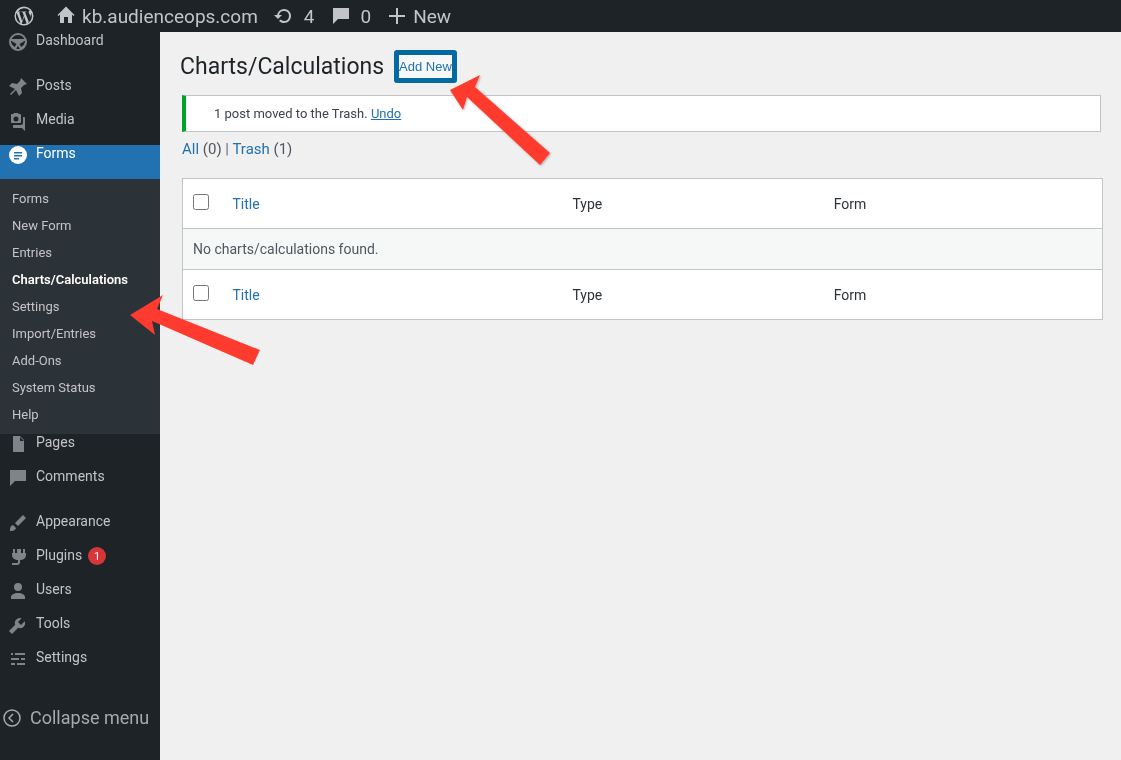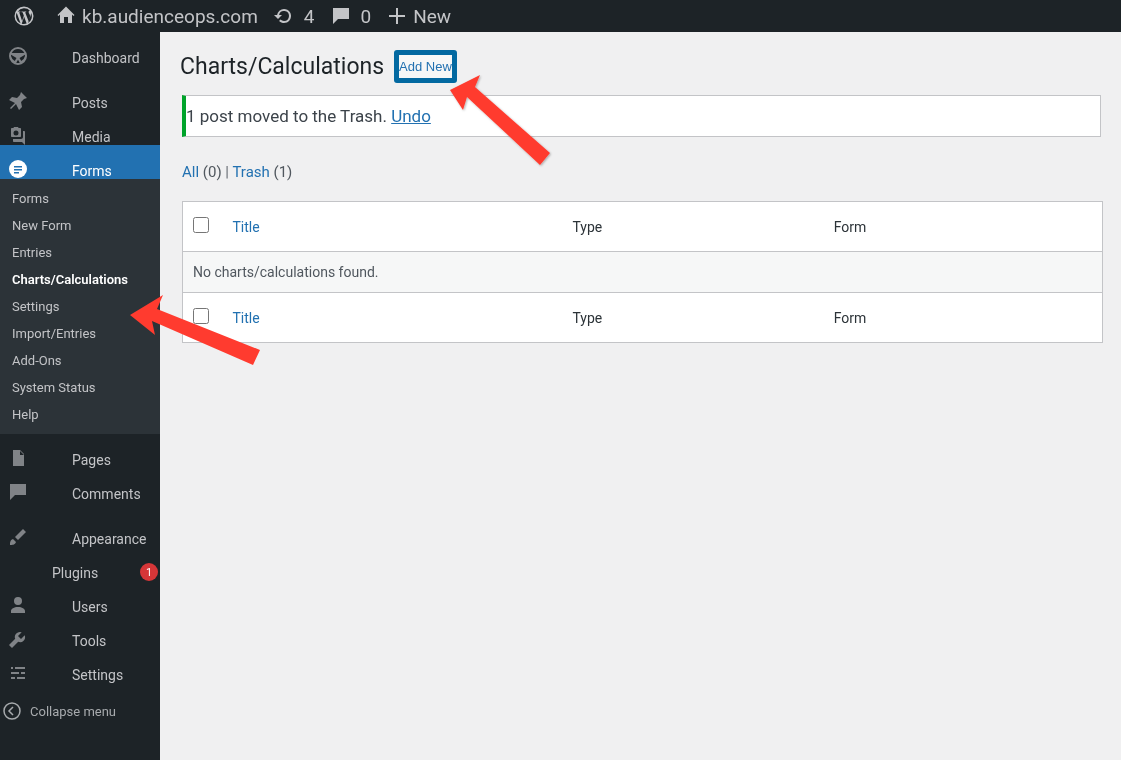--- a/index.html
+++ b/index.html
@@ -19,62 +19,62 @@
 }
 .adminbar-item svg { width: 20px; height: 20px; fill: currentColor; margin-right: 6px; }
 .adminbar-item .count { margin-left: 4px; }
 
 
 .sidebar {
   position: absolute; top: 32px; left: 0; width: 160px; bottom: 0;
   background: #1d2327; color: #c3c4c7; z-index: 40;
 }
 .menu-item {
-  display: flex; align-items: flex-end; height: 34px; padding: 0 8px;
-  color: #c3c4c7; cursor: pointer; font-size: 14px; position: relative; gap: 36px;
+  display: flex; align-items: flex-start; height: 34px; padding: 0 8px;
+  color: #c3c4c7; cursor: pointer; font-size: 14px; position: relative;
 }
 .menu-item svg { width: 20px; height: 20px; margin-right: 8px; fill: currentColor; opacity: .6; }
 .menu-item.current { background: #2271b1; color: #fff; }
 .menu-item.current svg { opacity: 1; }
 .menu-item.current::after {
   content: ""; position: absolute; right: -8px; top: 50%; transform: translateY(-50%);
   border: 8px solid transparent; border-right-color: #f0f0f1;
 }
 .submenu { background: #2c3338; padding: 6px 0; }
 .submenu-item {
   display: block; padding: 6px 12px; color: #c3c4c7; cursor: pointer; font-size: 13px;
 }
 .submenu-item.current { color: #fff; font-weight: 600; }
 .menu-sep { height: 5px; margin: 3px 0; }
 .update-badge {
   display: inline-flex; align-items: center; justify-content: center;
   min-width: 18px; height: 18px; border-radius: 9px; background: #d63638; color: #fff;
   font-size: 11px; margin-left: 6px; padding: 0 5px;
 }
 .collapse-item {
-  display: flex; align-items: center; height: 34px; padding: 0 2px;
-  color: #a7aaad; cursor: pointer; font-size: 13px;
+  display: flex; align-items: flex-end; height: 34px; padding: 0 2px;
+  color: #a7aaad; cursor: pointer; font-size: 18px;
 }
 .collapse-item svg { width: 20px; height: 20px; margin-right: 8px; fill: currentColor; }
 
 
 .content {
   position: absolute; top: 32px; left: 160px; right: 0; bottom: 0;
   padding: 18px 20px 0 20px; overflow: hidden;
 }
 .page-head { display: flex; align-items: center; margin-bottom: 12px; }
 .page-title { font-size: 23px; font-weight: 400; color: #1d2327; margin-right: 10px; }
 .add-new-btn {
   border: 5px solid #0369a1; color: #2271b1; background: #f6f7f7;
   font-size: 13px; padding: 4px 0; border-radius: 3px; cursor: pointer;
 }
 
 .notice {
   background: #fff; border: 1px solid #c3c4c7; border-left: 4px solid #00a32a;
-  padding: 10px 0; margin: 0 0 26px 2px; font-size: 17px; color: #3c434a;
+  padding: 10px 28px; margin: 0 0 8px 2px; font-size: 13px; color: #3c434a;
 }
 .notice a { color: #2271b1; text-decoration: underline; cursor: pointer; }
 
 .subsubsub { margin: 0 0 20px 2px; font-size: 15px; color: #646970; }
 .subsubsub a { color: #2271b1; text-decoration: none; cursor: pointer; }
 .subsubsub .count { color: #50575e; }
 
 .wp-table {
   width: 100%; border: 1px solid #c3c4c7; background: #fff; border-collapse: collapse;
   margin-left: 2px;

